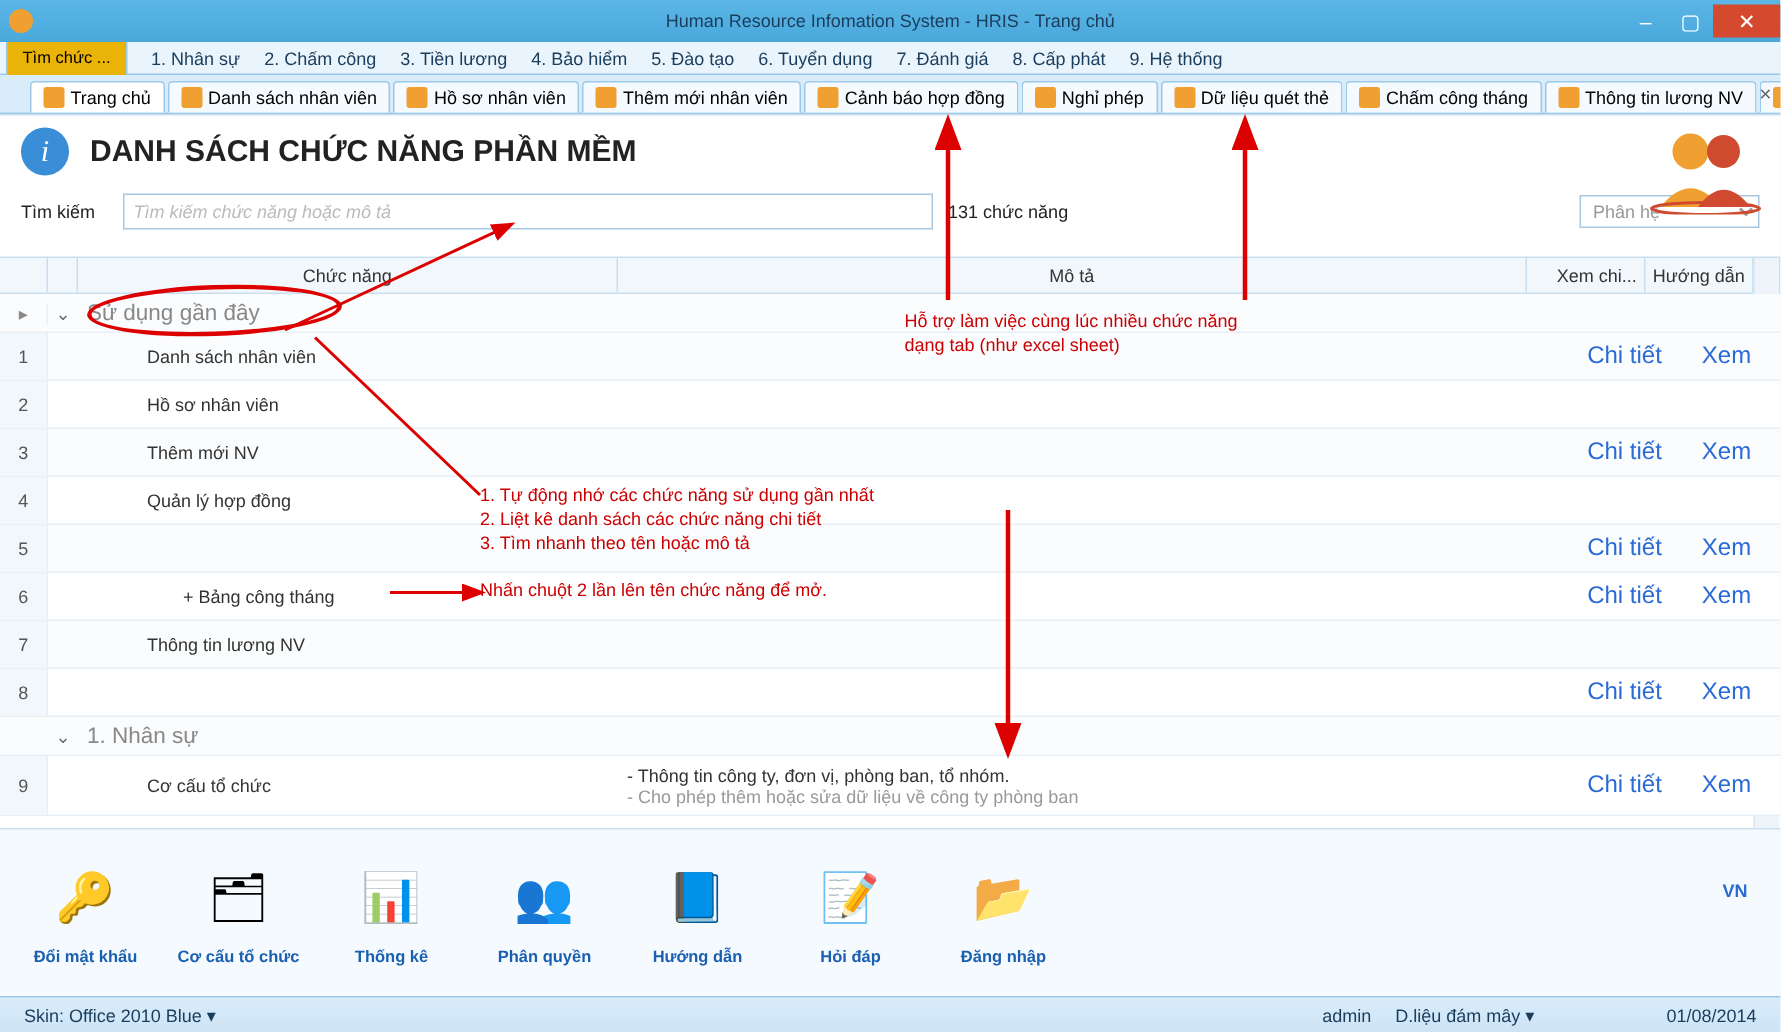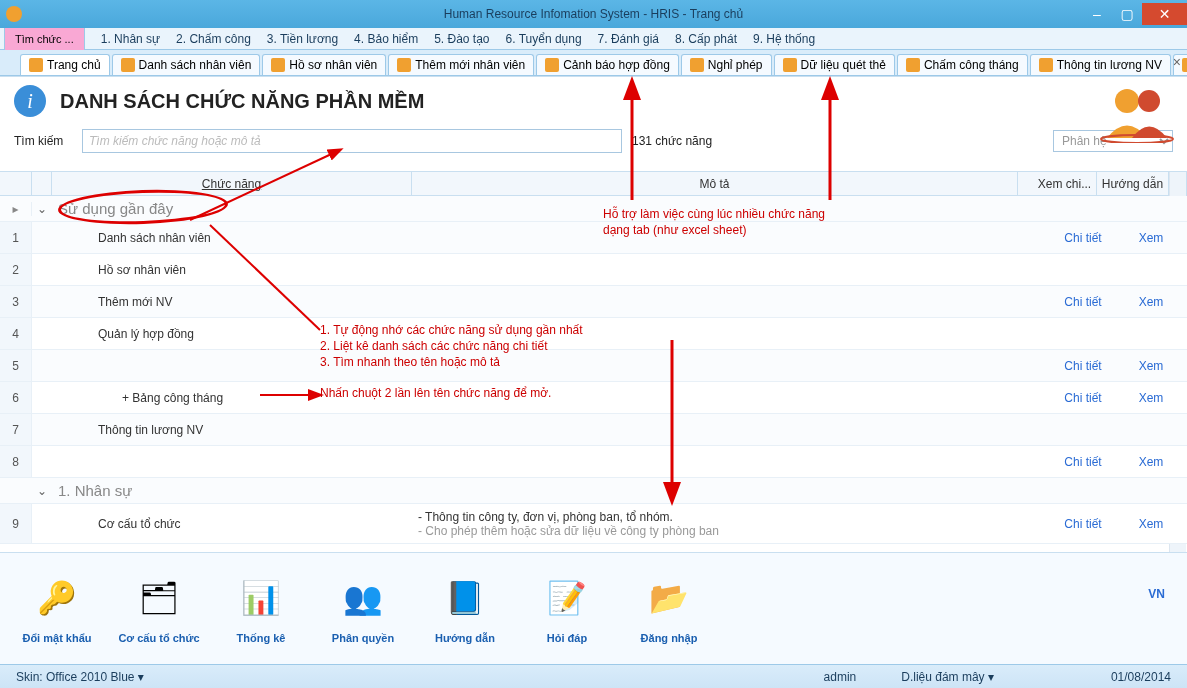--- a/index.html
+++ b/index.html
@@ -7,21 +7,21 @@
 
 
 .titlebar { height: 28px; background: linear-gradient(#5bb6e6, #4aa8db); display: flex; align-items: center; justify-content: center; position: relative; color: #1a3d5c; font-size: 13px; }
 .titlebar .app-icon { position: absolute; left: 6px; width: 16px; height: 16px; background: #f0a030; border-radius: 50%; }
 .titlebar .win-controls { position: absolute; right: 0; display: flex; }
 .titlebar .win-btn { width: 30px; height: 22px; display: flex; align-items: center; justify-content: center; color: #fff; font-size: 14px; cursor: pointer; }
 .titlebar .win-btn.close { background: #d54a2f; width: 45px; }
 
 
 .navstrip { height: 22px; background: #eaf4fc; border-bottom: 1px solid #9dc9e8; display: flex; align-items: center; padding-left: 4px; }
-.navstrip .tab-small { padding: 14px 10px; border: 1px solid #9dc9e8; background: #f9a8d4; border-radius: 3px 3px 0 0; margin-right: 8px; font-size: 11px; }
+.navstrip .tab-small { padding: 14px 10px; border: 1px solid #9dc9e8; background: #eab308; border-radius: 3px 3px 0 0; margin-right: 8px; font-size: 11px; }
 .navstrip .menu-item { padding: 2px 8px; color: #1a3d5c; font-size: 12px; cursor: pointer; }
 
 
 .doctabs { height: 26px; background: #d9ecfa; border-bottom: 1px solid #9dc9e8; display: flex; align-items: flex-end; padding-left: 20px; position: relative; }
 .doctabs .tab { display: flex; align-items: center; padding: 3px 8px; border: 1px solid #9dc9e8; border-bottom: none; background: #f5faff; border-radius: 3px 3px 0 0; margin-right: 2px; font-size: 11px; cursor: pointer; white-space: nowrap; }
 .doctabs .tab.active { background: #fff; }
 .doctabs .tab .ti { width: 14px; height: 14px; margin-right: 4px; display: inline-block; background: #f0a030; border-radius: 2px; }
 .doctabs .close-x { position: absolute; right: 6px; top: 4px; color: #666; cursor: pointer; font-size: 14px; }
 
 
@@ -38,21 +38,21 @@
 .count-text { margin-left: 10px; color: #222; }
 .phanhe-select { margin-left: auto; width: 120px; height: 22px; border: 1px solid #a8c7e0; color: #999; padding: 1px 4px; background: #fff; }
 .logo-people { position: absolute; right: 10px; top: 6px; width: 80px; height: 60px; }
 
 
 .grid { border-top: 1px solid #c9dff0; position: absolute; top: 94px; left: 0; right: 0; bottom: 0; overflow: hidden; }
 .grid-head { display: flex; height: 24px; background: #f2f7fc; border-bottom: 1px solid #c9dff0; }
 .gh { border-right: 1px solid #c9dff0; display: flex; align-items: center; justify-content: center; color: #333; font-size: 12px; }
 .gh.rownum { width: 32px; }
 .gh.expand { width: 20px; }
-.gh.func { width: 360px; text-decoration: underline; }
+.gh.func { width: 360px; }
 .gh.desc { flex: 1; }
 .gh.detail { width: 64px; margin-left: 15px; }
 .gh.guide { width: 72px; }
 .gh.scroll { width: 18px; background: #e6eef5; }
 
 .grid-body { position: absolute; top: 24px; left: 0; right: 0; bottom: 0; overflow-y: auto; }
 .group-row { display: flex; align-items: center; height: 26px; background: #fafcfe; border-bottom: 1px solid #e8f0f7; }
 .group-row .rownum { width: 32px; border-right: 1px solid #e8f0f7; text-align: center; color: #888; display:flex; align-items:center; justify-content:center; }
 .group-row .exp { width: 20px; text-align: center; color: #666; cursor:pointer; }
 .group-row .grp-label { font-size: 15px; color: #888; padding-left: 6px; }
@@ -61,31 +61,31 @@
 .data-row:nth-child(even) { background: #fafcfe; }
 .data-row .rownum { width: 32px; border-right: 1px solid #e8f0f7; display: flex; align-items: center; justify-content: center; color: #555; background: #f2f7fc; }
 .data-row .pad { width: 20px; }
 .data-row .icon-cell { width: 40px; display: flex; align-items: center; justify-content: center; }
 .data-row .func-cell { width: 320px; display: flex; align-items: center; color: #333; padding-left: 6px; }
 .data-row .func-cell.indent { padding-left: 30px; }
 .data-row .desc-cell { flex: 1; display: flex; align-items: center; color: #333; font-size: 11px; padding-left: 6px; }
 .data-row .link-cell { display: flex; align-items: center; justify-content: center; }
 .data-row .link-cell.detail { width: 64px; }
 .data-row .link-cell.guide { width: 72px; }
-.data-row .link-cell a { color: #2a6bd4; font-size: 12px; cursor: pointer; }
+.data-row .link-cell a { color: #2a6bd4; font-size: 16px; cursor: pointer; }
 
 
 .bottom-toolbar { position: absolute; left: 0; right: 0; bottom: 24px; height: 112px; background: #f5faff; border-top: 1px solid #c9dff0; display: flex; align-items: center; padding: 6px 12px; gap: 12px; }
 .tool-item { display: flex; flex-direction: column; align-items: center; width: 90px; cursor: pointer; }
 .tool-item .ticon { width: 48px; height: 48px; margin-bottom: 10px; display: flex; align-items: center; justify-content: center; font-size: 32px; }
 .tool-item .tlabel { color: #1a5fb0; font-weight: 600; font-size: 11px; text-align: center; }
 .vn-label { margin-left: auto; color: #2a6bd4; font-weight: 600; align-self: flex-start; padding-right: 10px; padding-top: 28px; }
 
 
-.statusbar { position: absolute; left: 0; right: 0; bottom: 0; height: 24px; background: linear-gradient(#d9ecfa, #cde4f6); border-top: 1px solid #9dc9e8; display: flex; align-items: center; padding: 0 8px; font-size: 11px; color: #1a3d5c; gap: 29px; }
+.statusbar { position: absolute; left: 0; right: 0; bottom: 0; height: 24px; background: linear-gradient(#d9ecfa, #cde4f6); border-top: 1px solid #9dc9e8; display: flex; align-items: center; padding: 0 8px; font-size: 11px; color: #1a3d5c; }
 .statusbar .skin { cursor: pointer; }
 .statusbar .spacer { flex: 1; }
 .statusbar .sb-item { margin: 0 8px; }
 
 
 .anno { position: absolute; color: #c00; font-family: Tahoma; font-size: 14px; z-index: 50; pointer-events: none; }
 .anno-line { white-space: pre; line-height: 1.35; }
 .arrow-svg { position: absolute; z-index: 49; pointer-events: none; }
 .circle-anno { position: absolute; border: 3px solid #d00; border-radius: 50%; z-index: 48; pointer-events: none; }
 .vscroll { position: absolute; right: 1px; top: 0; bottom: 0; width: 17px; background: #eef4fa; border-left: 1px solid #dce6f0; }

